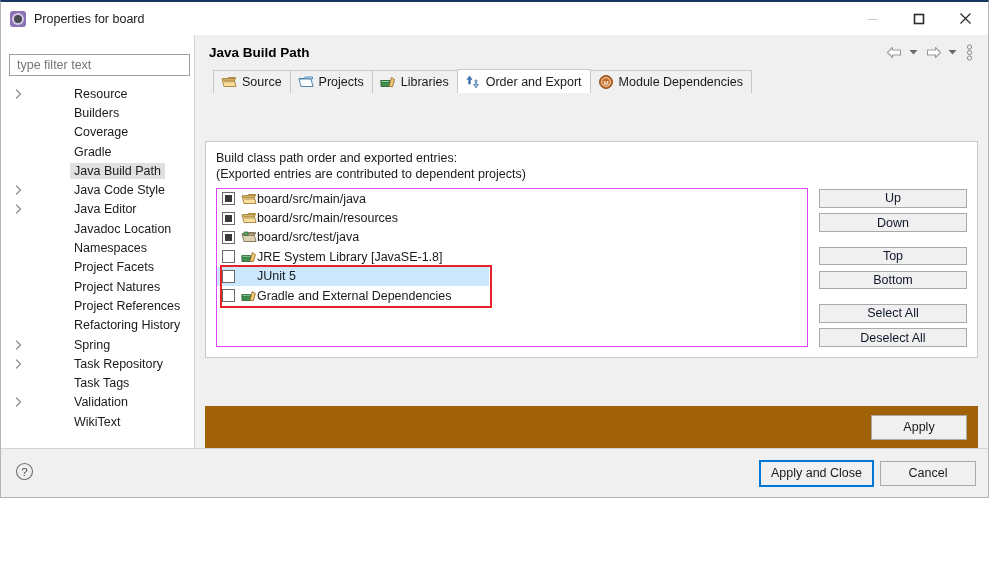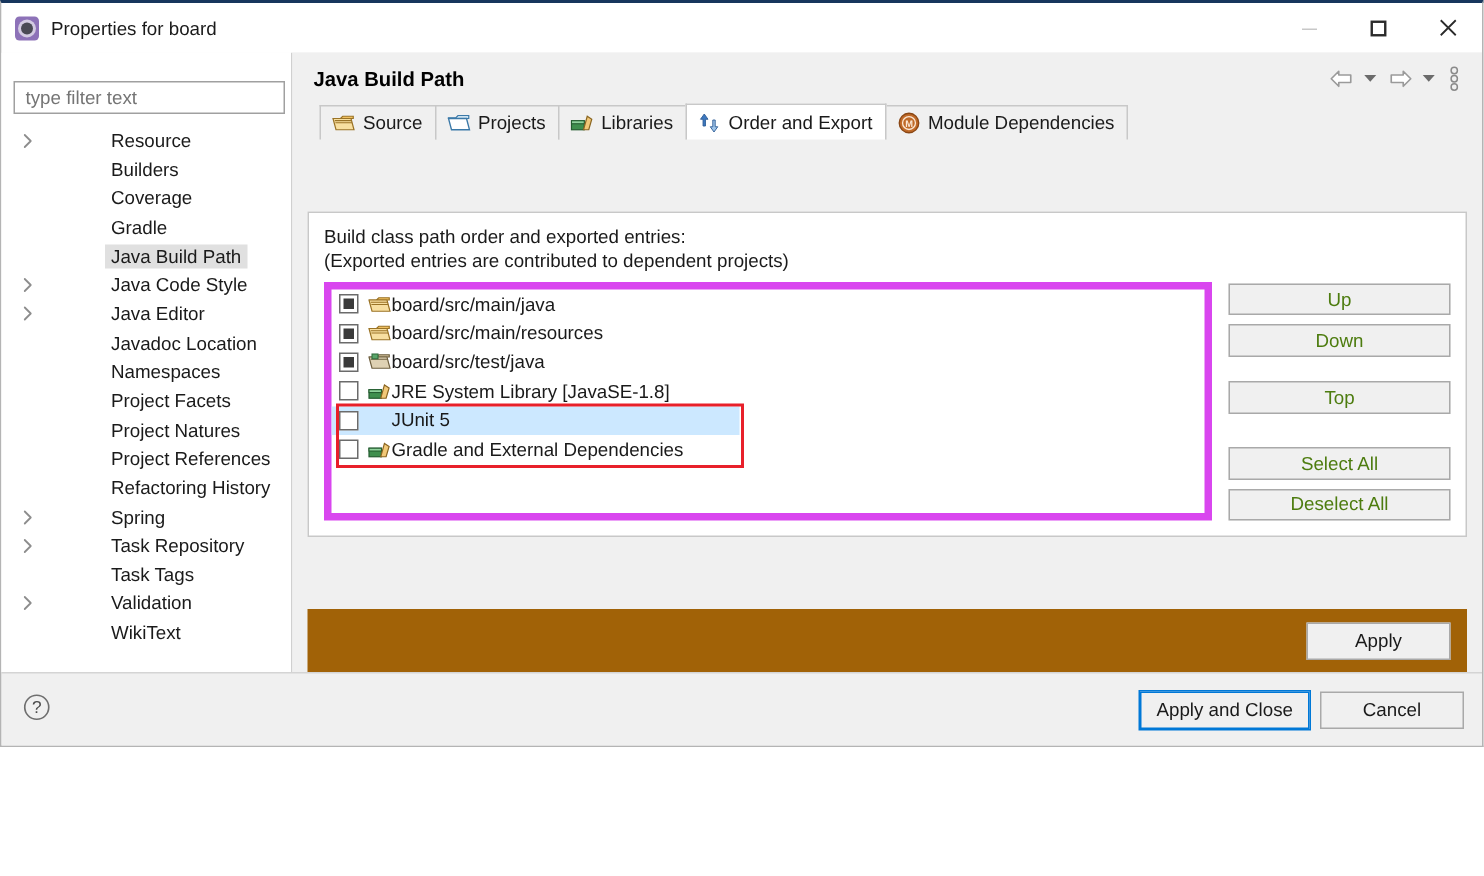--- a/index.html
+++ b/index.html
@@ -244,21 +244,21 @@
   }
   #list-area {
     flex: 1 1 auto;
     display: flex;
     margin-top: 6px;
     min-height: 0;
     gap: 0;
   }
   #entry-list {
     flex: 1 1 auto;
-    border: 5px solid #d946ef;
+    border: 1px solid #d946ef;
     background: #ffffff;
     position: relative;
     overflow: hidden;
     margin-right: 11px;
     max-width: 592px;
   }
   .entry-row {
     height: 19.4px;
     display: flex;
     align-items: center;
@@ -310,21 +310,21 @@
     display: flex;
     flex-direction: column;
     padding-top: 1px;
   }
   .sbtn {
     height: 24px;
     background: #f0f0f0;
     border: 1px solid #a9a9a9;
     font-family: "Liberation Sans", sans-serif;
     font-size: 12.5px;
-    color: #4d7c0f;
+    color: #0f172a;
     display: flex;
     align-items: center;
     justify-content: center;
     cursor: default;
   }
   .sgap-sm { height: 7px; }
   .sgap-lg { height: 19px; }
 
   
   #apply-row {
@@ -678,20 +678,21 @@
               <div id="redbox" style="left: 3px; top: 76px; width: 272px; height: 42.8px; border-color: rgb(232, 32, 42);"></div>
             </div>
 
             <div id="side-buttons">
                 <div class="sbtn">Up</div>
                 <div class="sgap-sm"></div>
                 <div class="sbtn">Down</div>
                 <div class="sgap-lg"></div>
                 <div class="sbtn">Top</div>
                 <div class="sgap-sm"></div>
+                <div class="sbtn">Bottom</div>
                 <div class="sgap-lg"></div>
                 <div class="sbtn">Select All</div>
                 <div class="sgap-sm"></div>
                 <div class="sbtn">Deselect All</div>
               </div>
           </div>
         </div>
 
         <div id="apply-row">
           <div class="btn">Apply</div>

